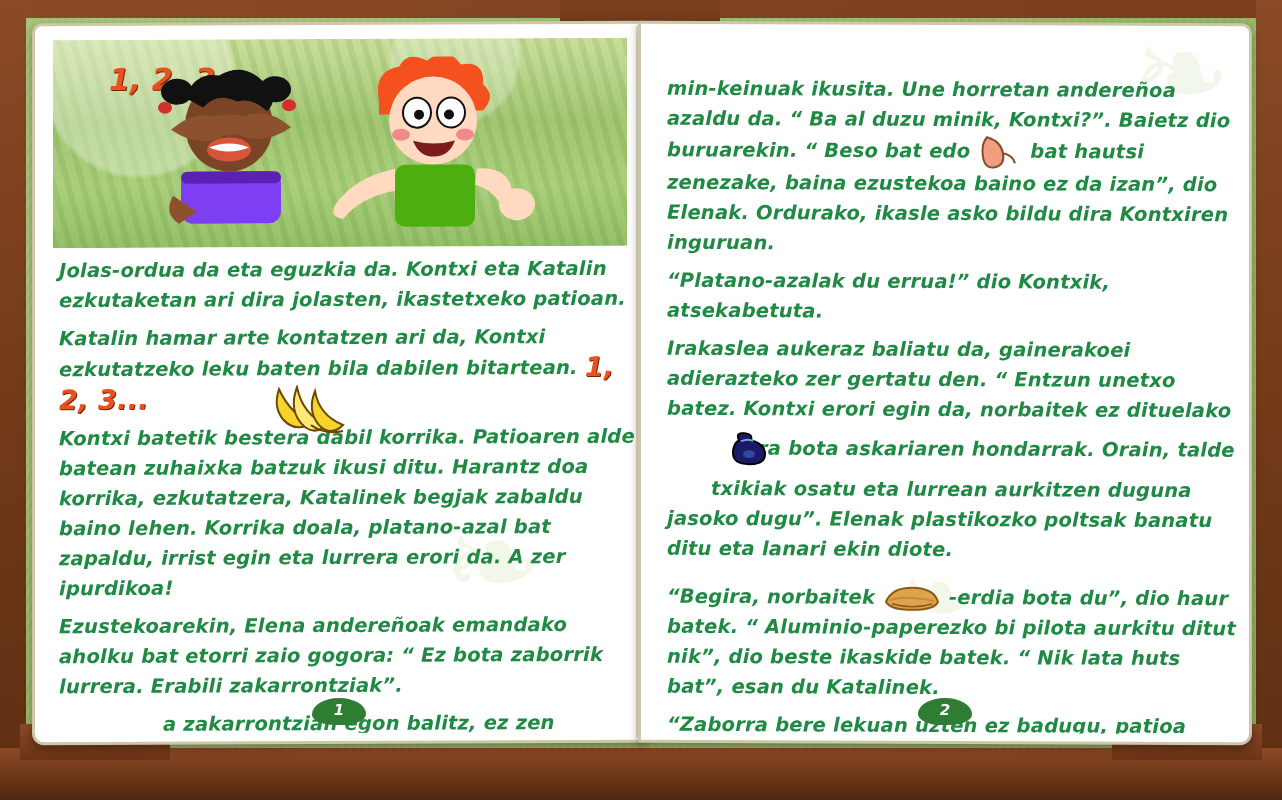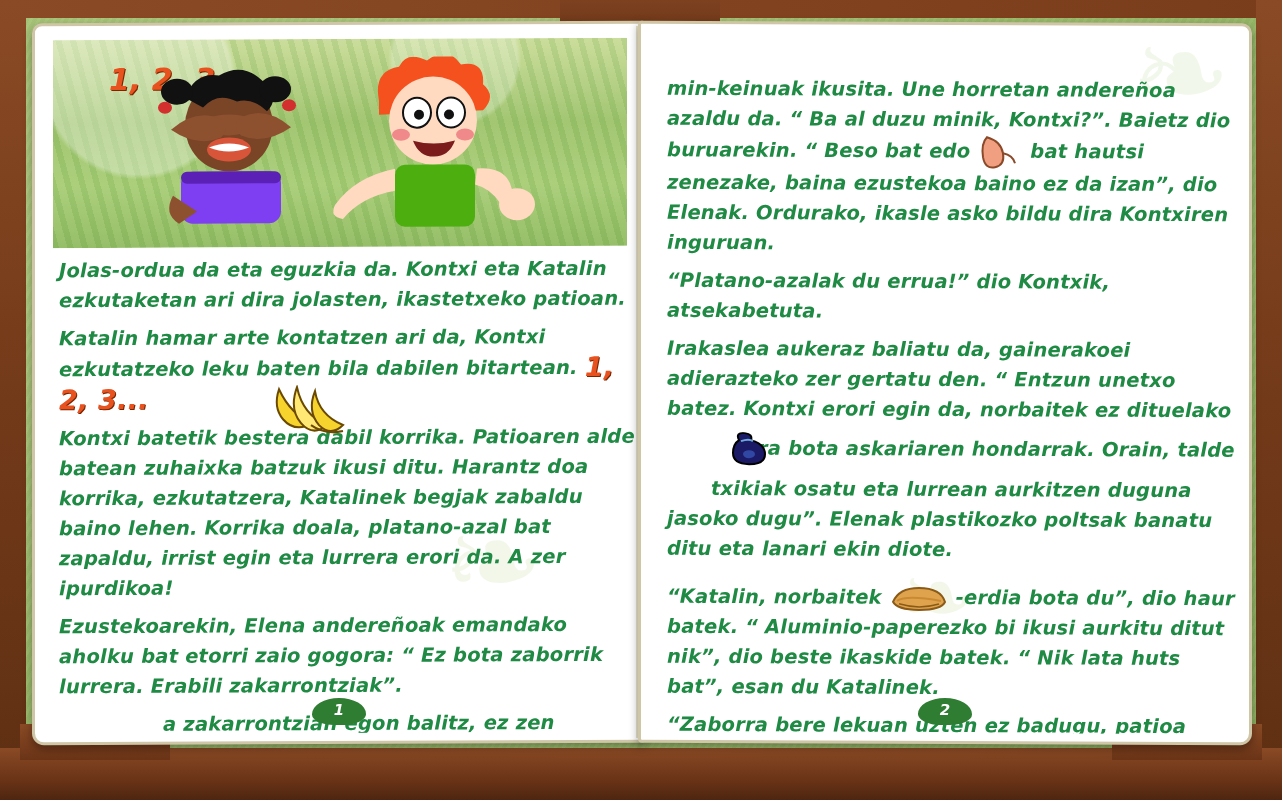--- a/index.html
+++ b/index.html
@@ -328,29 +328,29 @@
               <svg viewBox="0 0 58 34" width="58" height="34">
                 <path d="M20 8 q-4 -8 6 -7 q8 1 6 7 q14 4 14 14 q0 10 -16 10 q-16 0 -16 -11 q0 -9 6 -13z" fill="#1a1a66" stroke="#000" stroke-width="2"></path>
                 <path d="M22 9 q8 -3 12 0" stroke="#6fa8dc" stroke-width="2" fill="none"></path>
                 <ellipse cx="30" cy="22" rx="6" ry="4" fill="#3b5bbf" opacity=".7"></ellipse>
               </svg>
             </span>
             <span>ra bota askariaren hondarrak. Orain, talde</span>
           </p>
           <p class="para" style="text-indent:44px;">txikiak osatu eta lurrean aurkitzen duguna jasoko dugu”. Elenak plastikozko poltsak banatu ditu eta lanari ekin diote.</p>
           <p class="para" style="margin-top:18px;">
-            <span>“Katalin, norbaitek</span>
+            <span>“Begira, norbaitek</span>
             <span class="ico ico-sandwich">
               <svg viewBox="0 0 60 26" width="60" height="26">
                 <path d="M4 16 q6 -14 26 -14 q22 0 26 14 q-4 8 -26 8 q-22 0 -26 -8z" fill="#e0a34d" stroke="#8a5a18" stroke-width="2"></path>
                 <path d="M8 15 q10 -6 44 0" stroke="#c98a33" stroke-width="2" fill="none"></path>
                 <path d="M10 18 q20 6 40 0" stroke="#8a5a18" stroke-width="1.5" fill="none"></path>
               </svg>
             </span>
-            <span>-erdia bota du”, dio haur batek. “ Aluminio-paperezko bi ikusi aurkitu ditut nik”, dio beste ikaskide batek. “ Nik lata huts bat”, esan du Katalinek.</span>
+            <span>-erdia bota du”, dio haur batek. “ Aluminio-paperezko bi pilota aurkitu ditut nik”, dio beste ikaskide batek. “ Nik lata huts bat”, esan du Katalinek.</span>
           </p>
           <p class="para">“Zaborra bere lekuan uzten ez badugu, patioa zikina egongo</p>
         </div>
 
         <div class="pagenum">
           <span class="blob">2</span>
         </div>
       </div>
     </div>
 

